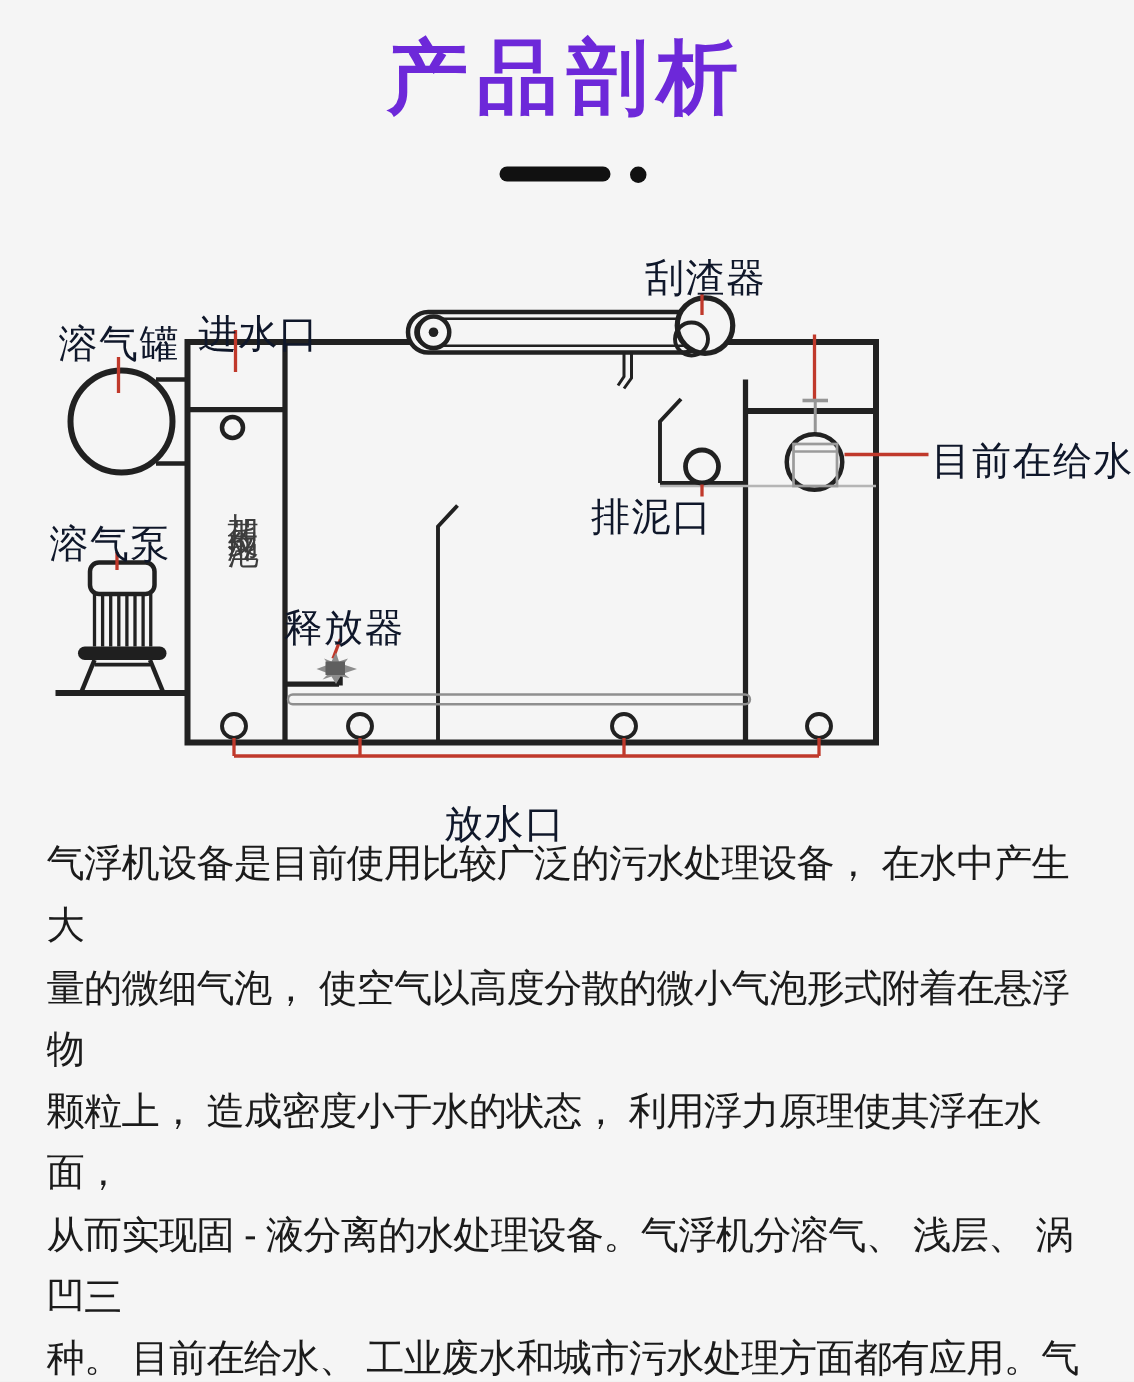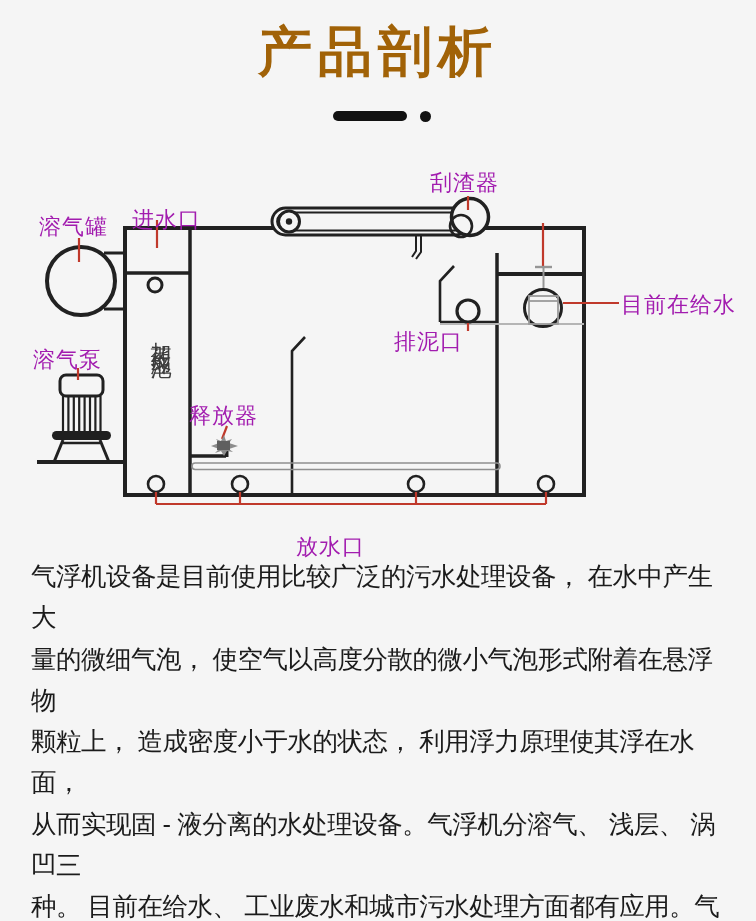--- a/index.html
+++ b/index.html
@@ -4,33 +4,33 @@
 <style>
   html,body{margin:0;padding:0;}
   body{background:#e9e9e9;font-family:"Liberation Sans",sans-serif;}
   .stage{
     position:relative;width:756px;height:921px;margin:0 auto;
     background:#f5f5f5;overflow:hidden;
   }
   .page-title{
     position:absolute;left:0;top:16px;width:756px;
     text-align:center;font-size:54px;font-weight:700;
-    letter-spacing:6px;color:#a16207;
+    letter-spacing:6px;color:#6d28d9;
   }
   .divider-bar{
     position:absolute;left:333px;top:111px;width:74px;height:10px;
     border-radius:5px;background:#111;
   }
   .divider-dot{
     position:absolute;left:420px;top:111px;width:11px;height:11px;
     border-radius:50%;background:#111;
   }
   .diagram-svg{position:absolute;left:0;top:0;}
   .dlabel{
-    position:absolute;font-size:22px;color:#a21caf;font-weight:500;
+    position:absolute;font-size:26px;color:#0f172a;font-weight:500;
     white-space:nowrap;letter-spacing:1px;
   }
   .dlabel-vertical{
     position:absolute;font-size:21px;color:#3d3d3d;font-weight:500;
     writing-mode:vertical-lr;text-orientation:upright;
     letter-spacing:4px;left:147px;top:325px;height:130px;
   }
   .description{
     position:absolute;left:31px;top:556px;width:702px;
     font-size:25.5px;line-height:41.3px;color:#1b1b1b;

